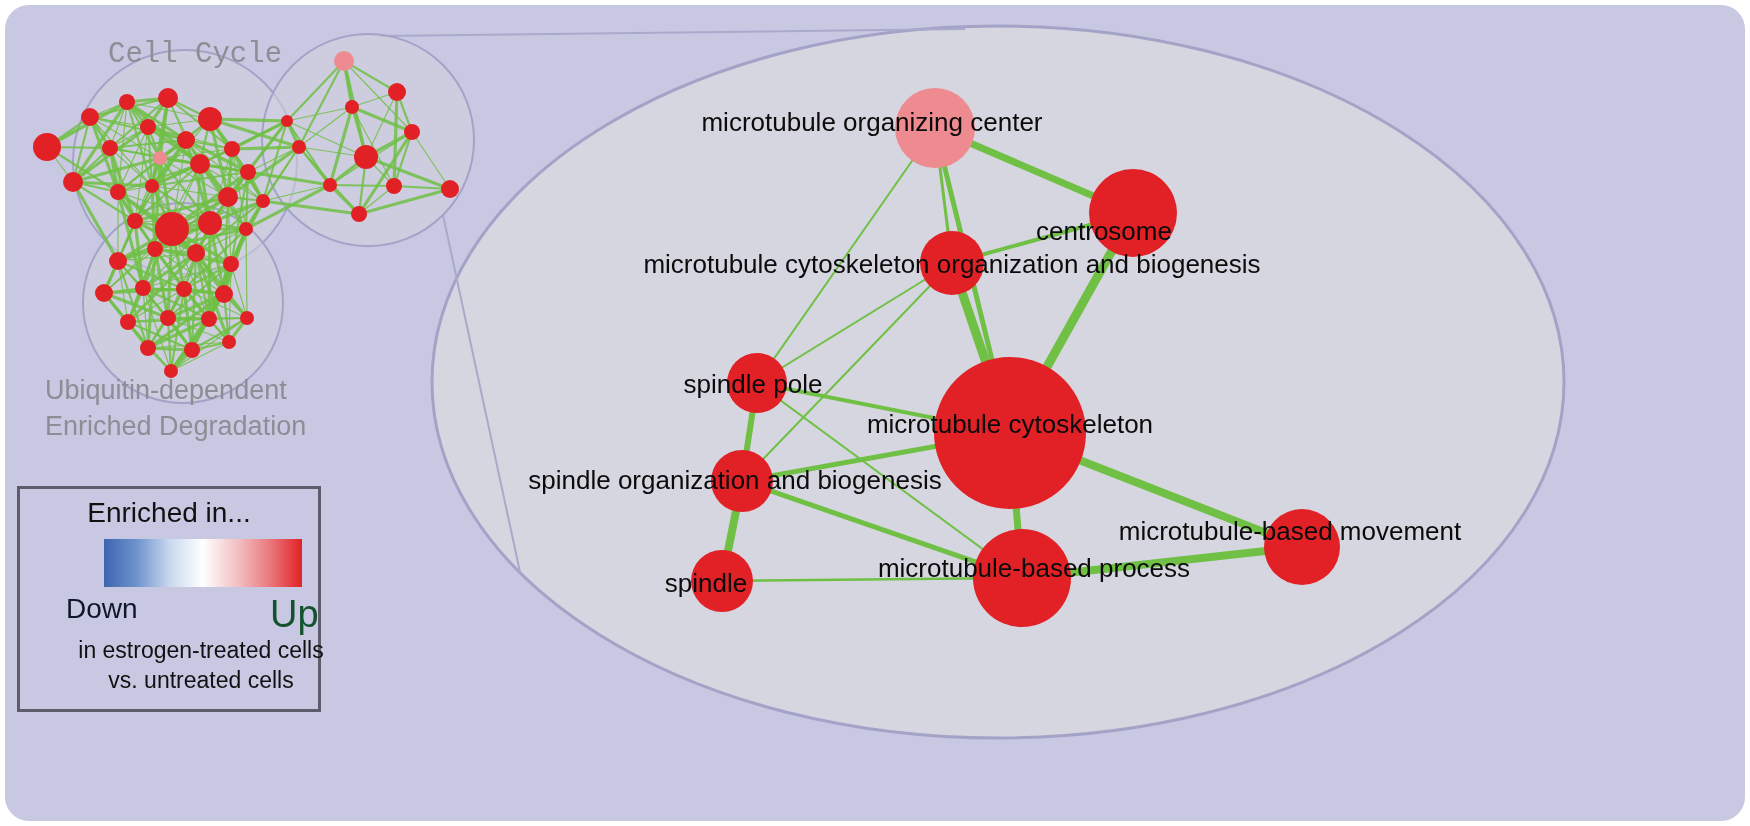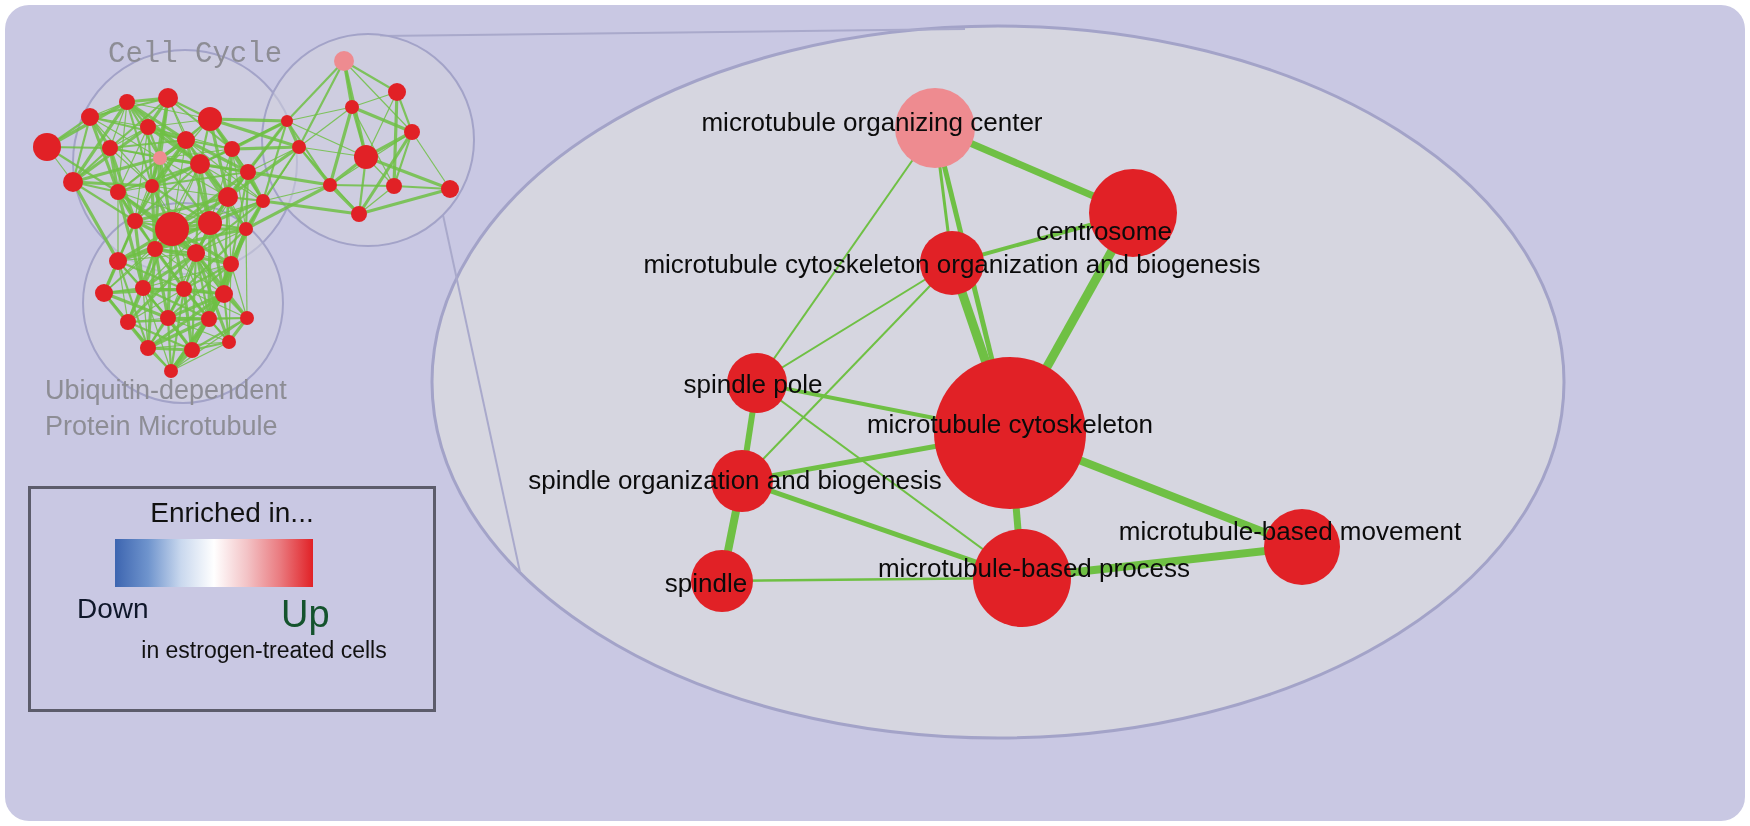--- a/index.html
+++ b/index.html
@@ -4,21 +4,21 @@
 <style>
   html,body{margin:0;padding:0;background:#ffffff;font-family:"Liberation Sans","DejaVu Sans",sans-serif;}
   .stage{position:relative;width:1750px;height:826px;background:#ffffff;overflow:hidden;}
   .canvas{position:absolute;left:5px;top:5px;right:5px;bottom:5px;border-radius:24px;background:var(--bg,#c9c8e3);}
   #figure-svg{position:absolute;left:0;top:0;width:1750px;height:826px;}
   #figure-svg text{font-family:"Liberation Sans","DejaVu Sans",sans-serif;}
   .lbl{position:absolute;white-space:nowrap;}
   .cell-cycle{left:108px;top:38px;font-size:29px;color:var(--gray,#8d8d95);font-family:Liberation Mono, monospace;}
   .ubiq{left:32px;top:372px;font-size:27px;line-height:36px;color:var(--gray,#8d8d95);margin-left:13px;}
   .micro-title{left:1240px;top:28px;width:290px;text-align:center;font-size:30px;line-height:39px;color:#141414;}
-  .legend{position:absolute;left:28px;top:486px;width:408px;height:226px;box-sizing:border-box;
+  .legend{position:absolute;left:17px;top:486px;width:304px;height:226px;box-sizing:border-box;
           border:3px solid var(--legend-border,#5c5c6b);}
   .legend-title{position:absolute;top:8px;width:100%;text-align:center;font-size:28px;color:#111;}
   .legend-bar{position:absolute;left:84px;top:50px;width:198px;height:48px;}
   .legend-down{position:absolute;left:46px;top:104px;font-size:28px;color:#0f172a;}
   .legend-up{position:absolute;left:250px;top:104px;font-size:38px;color:#14532d;}
   .legend-caption{position:absolute;top:146px;width:100%;text-align:center;font-size:23px;line-height:30px;color:#111;padding-left:32px;}
 </style>
 </head>
 <body>
 
@@ -432,28 +432,29 @@
       <text x="735" y="489" text-anchor="middle" font-size="26" fill="#0b0b0b">spindle organization and biogenesis</text>
       <text x="1290" y="540" text-anchor="middle" font-size="26" fill="#0b0b0b">microtubule-based movement</text>
       <text x="1034" y="577" text-anchor="middle" font-size="26" fill="#0b0b0b">microtubule-based process</text>
       <text x="706" y="592" text-anchor="middle" font-size="26" fill="#0b0b0b">spindle</text>
     </svg>
 
   <div class="lbl cell-cycle">Cell Cycle</div>
 
   <div class="lbl ubiq">
     <div>Ubiquitin-dependent</div>
-    <div>Protein Microtubule</div>
+    <div>Enriched Degradation</div>
   </div>
 
   <div class="lbl micro-title">
   </div>
 
   <div class="legend">
     <div class="legend-title">Enriched in...</div>
     <div class="legend-bar" id="legend-bar" style="background: linear-gradient(90deg, rgb(61, 101, 176) 0%, rgb(111, 148, 205) 16.7%, rgb(201, 216, 238) 33.3%, rgb(255, 255, 255) 50%, rgb(243, 195, 198) 66.7%, rgb(234, 123, 128) 83.3%, rgb(225, 33, 38) 100%);"></div>
     <div class="legend-down">Down</div>
     <div class="legend-up">Up</div>
     <div class="legend-caption">
       <div>in estrogen-treated cells</div>
+      <div>vs. untreated cells</div>
     </div>
   </div>
 </div>
 
 </body></html>

